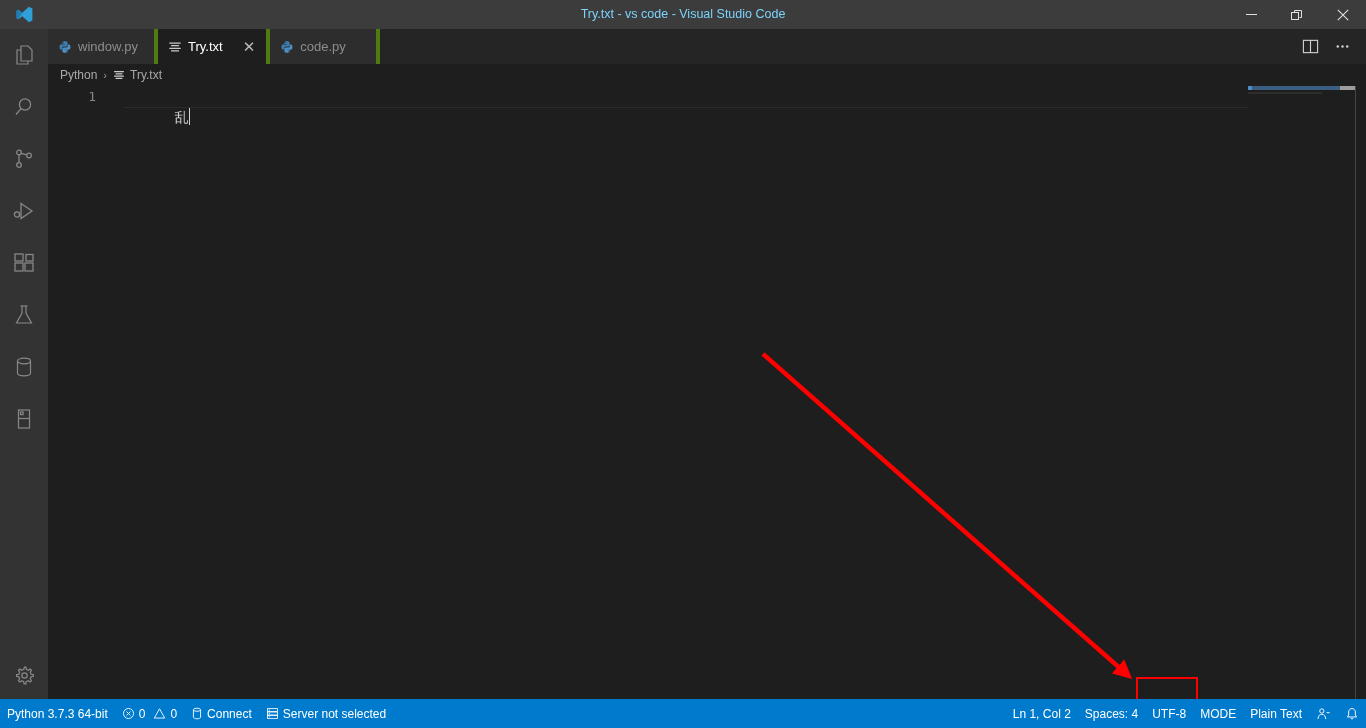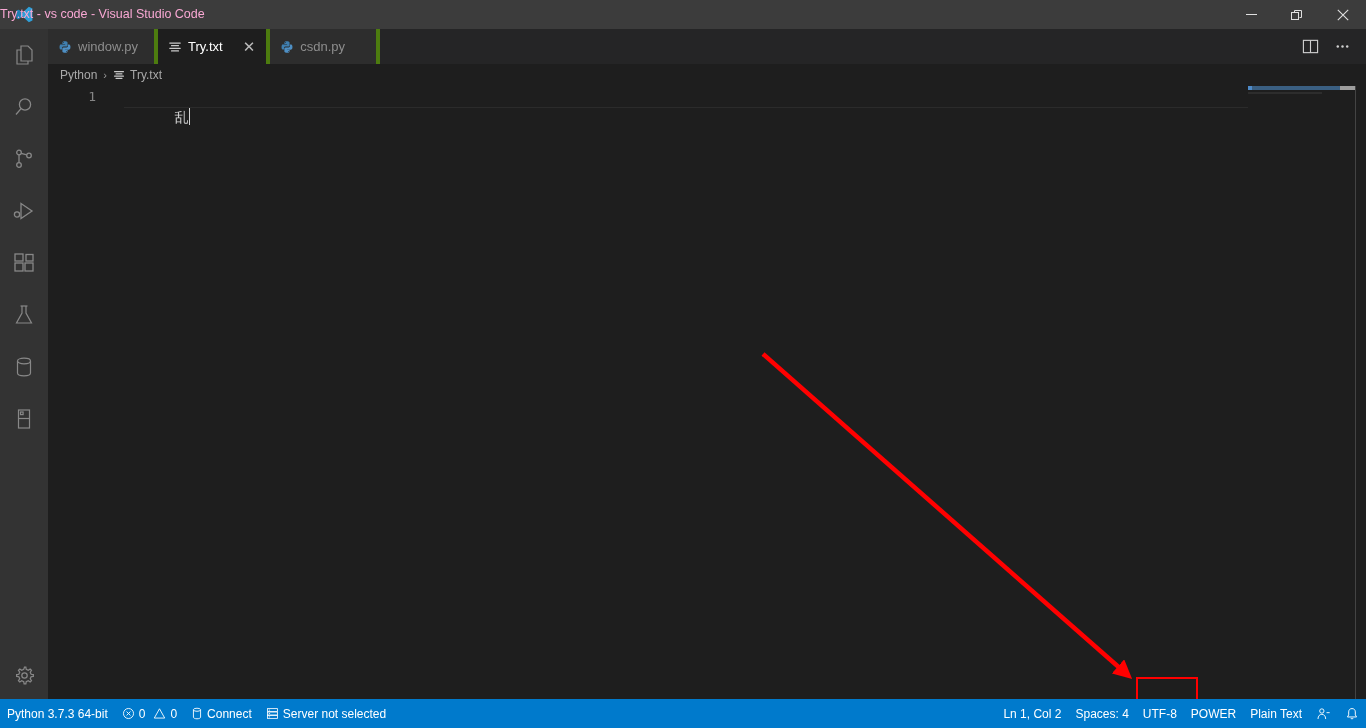--- a/index.html
+++ b/index.html
@@ -14,22 +14,22 @@
 
   
   #titlebar {
     position:absolute; top:0; left:0; width:1366px; height:29px;
     background:#3c3c3c; display:flex; align-items:center;
   }
   #titlebar .vs-logo {
     width:48px; height:29px; display:flex; align-items:center; justify-content:center;
   }
   #titlebar .title-text {
-    position:absolute; left:0; width:1366px; text-align:left;
-    font-size:12.5px; color:#f9a8d4; line-height:29px; pointer-events:none;
+    position:absolute; left:0; width:1366px; text-align:center;
+    font-size:12.5px; color:#7dd3fc; line-height:29px; pointer-events:none;
   }
   #win-controls {
     position:absolute; right:0; top:0; height:29px; display:flex;
   }
   #win-controls .wbtn {
     width:46px; height:29px; display:flex; align-items:center; justify-content:center;
     color:#e0e0e0;
   }
 
   
@@ -273,21 +273,21 @@
     <span class="tab-close">✕</span>
   </div>
 
   <div class="tab">
     <span class="tab-icon">
       <svg width="14" height="14" viewBox="0 0 24 24">
         <path d="M11.9 2c-2.4 0-4.3.6-4.3 2.6v2.2h4.6v.7H5.6S2.6 7.1 2.6 12s2.6 4.4 2.6 4.4h1.8v-2.6s-.1-2.6 2.5-2.6h4.4s2.5.1 2.5-2.4V4.6S16.8 2 11.9 2zM9.5 3.5c.5 0 .9.4.9.9s-.4.9-.9.9-.9-.4-.9-.9.4-.9.9-.9z" fill="#3f7fb0"></path>
         <path d="M12.1 22c2.4 0 4.3-.6 4.3-2.6v-2.2h-4.6v-.7h6.6s3 .4 3-4.5-2.6-4.4-2.6-4.4h-1.8v2.6s.1 2.6-2.5 2.6H10s-2.5-.1-2.5 2.4v4.2S7.2 22 12.1 22zm2.4-1.5c-.5 0-.9-.4-.9-.9s.4-.9.9-.9.9.4.9.9-.4.9-.9.9z" fill="#4e8fc4"></path>
       </svg>
     </span>
-    <span class="tab-label">csdn.py</span>
+    <span class="tab-label">code.py</span>
   </div>
 
   <div id="tabbar-actions">
     <div class="tba">
       <svg width="17" height="17" viewBox="0 0 18 18" fill="none" stroke="#cfcfcf" stroke-width="1.2">
         <rect x="1.5" y="2.5" width="15" height="13"></rect>
           <path d="M9 2.5 V15.5"></path>
       </svg>
     </div>
     <div class="tba">
@@ -407,21 +407,21 @@
     <div class="sb-item">
       <span>Ln 1, Col 2</span>
     </div>
     <div class="sb-item">
       <span>Spaces: 4</span>
     </div>
     <div class="sb-item">
       <span>UTF-8</span>
     </div>
     <div class="sb-item">
-      <span>POWER</span>
+      <span>MODE</span>
     </div>
     <div class="sb-item">
       <span>Plain Text</span>
     </div>
     <div class="sb-item">
       <span class="sb-ico">
         <svg width="15" height="14" viewBox="0 0 18 16" fill="none" stroke="#ffffff" stroke-width="1.1">
           <circle cx="7" cy="4.4" r="2.6"></circle>
           <path d="M2.4 14 C2.4 10.2 4.6 8.4 7 8.4 C9.4 8.4 11.6 10.2 11.6 14"></path>
           <path d="M12.6 6.4 H16.4"></path>

